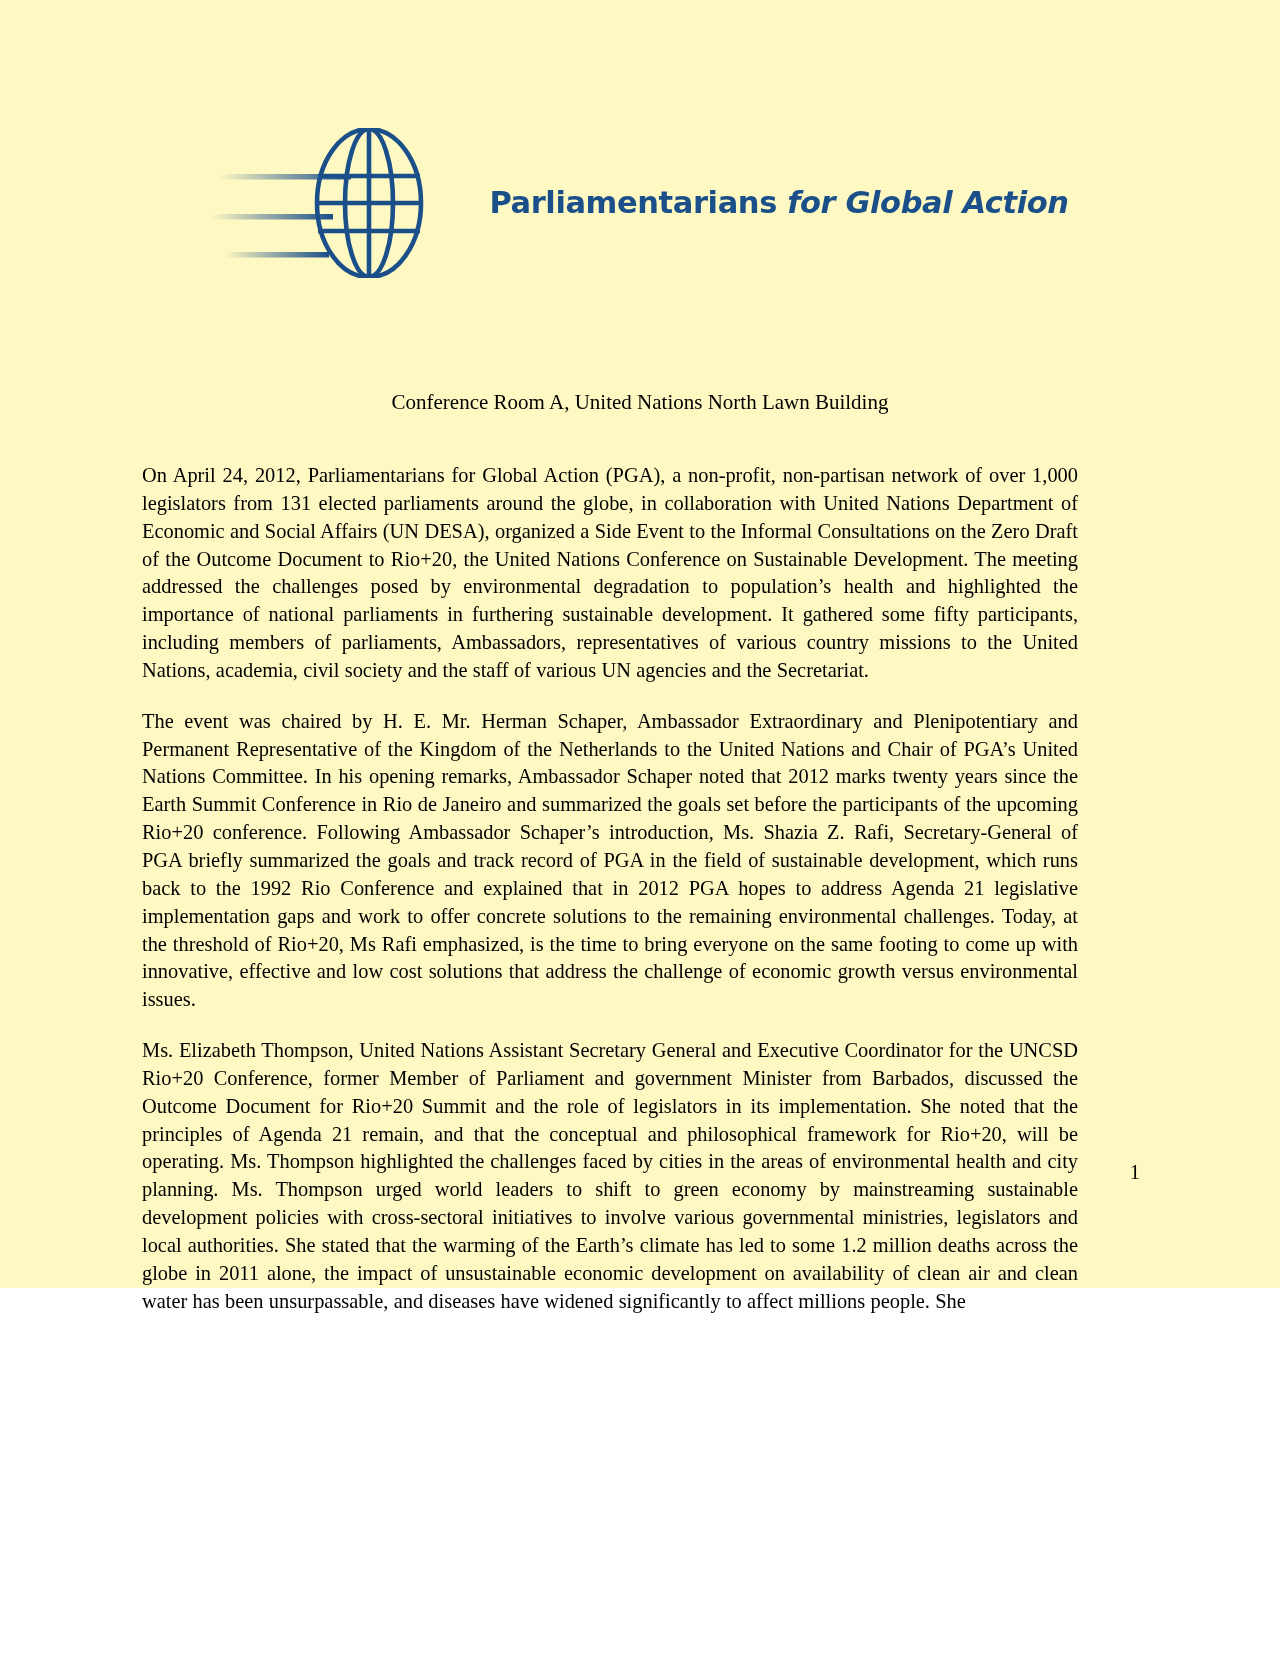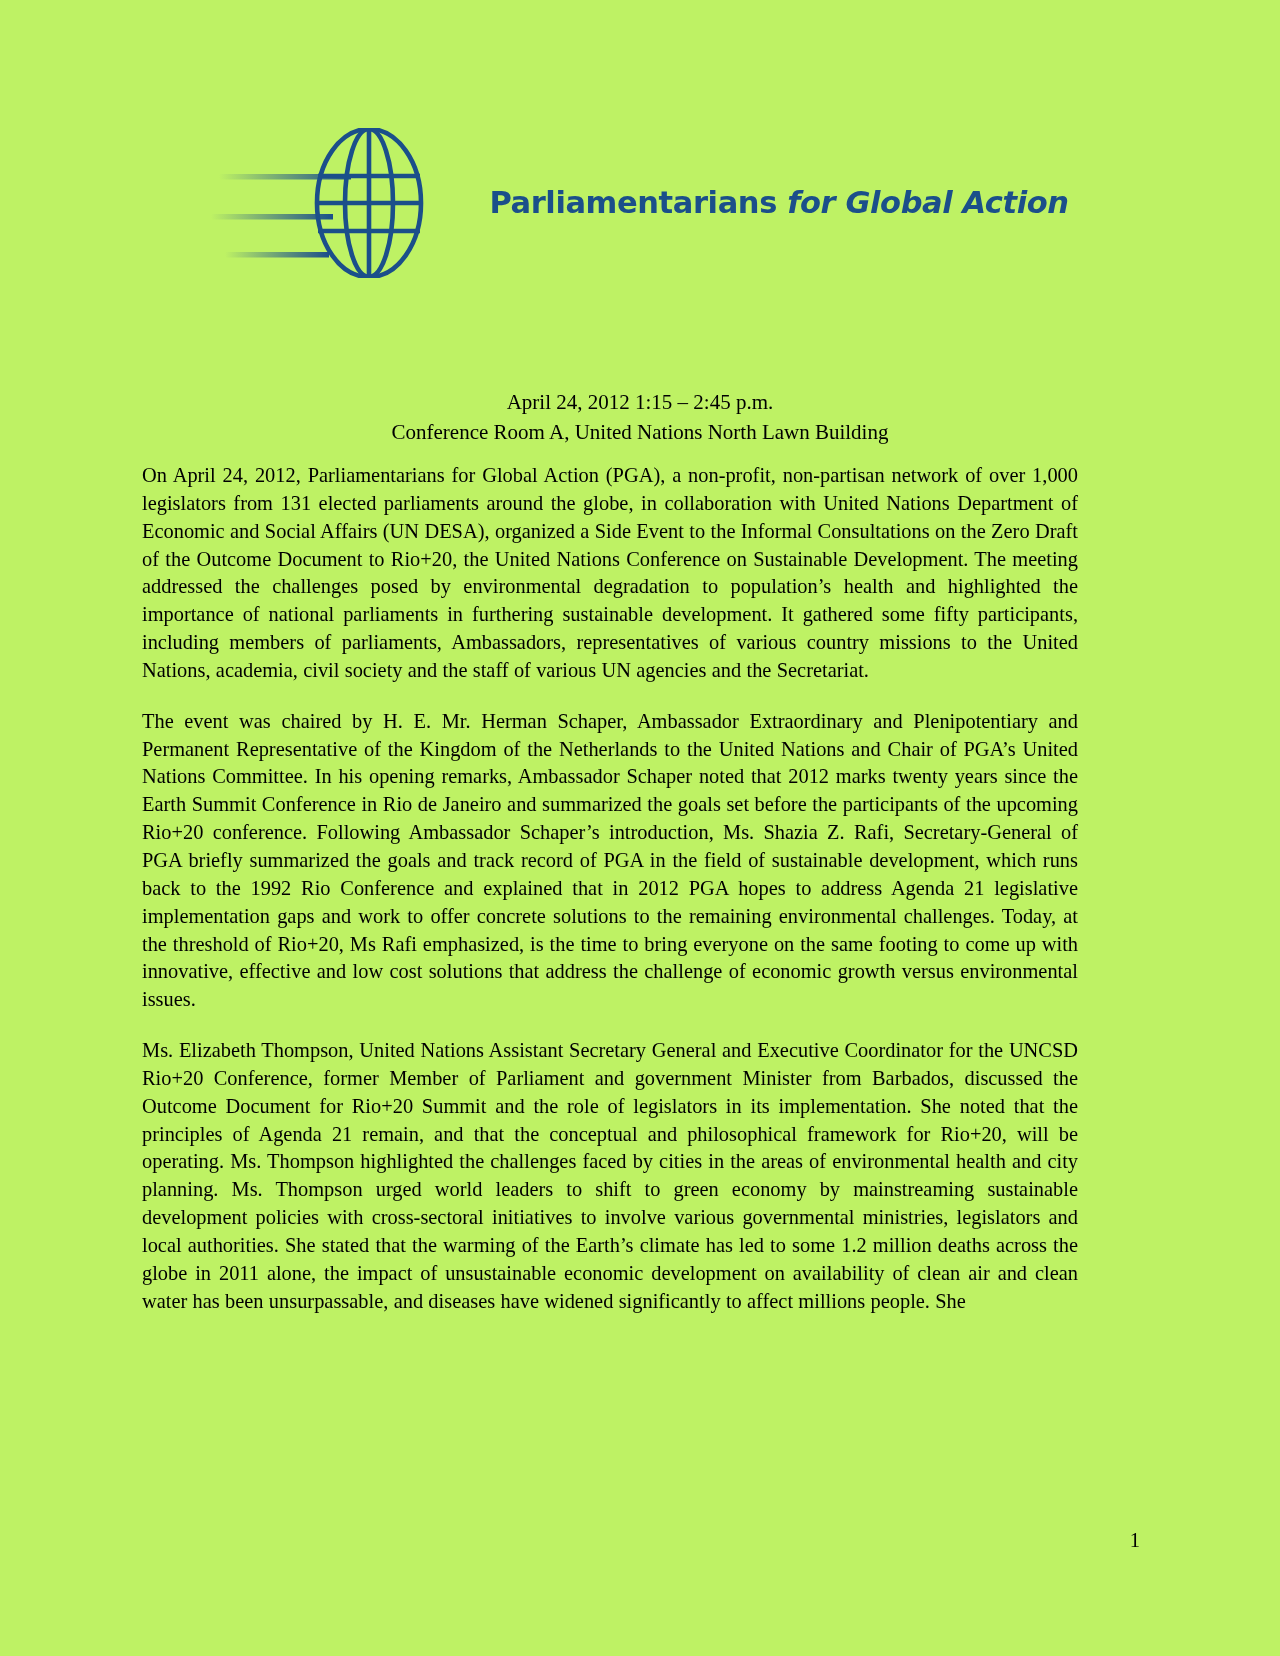--- a/index.html
+++ b/index.html
@@ -11,23 +11,23 @@
     width: 1280px;
     height: 1656px;
     font-family: "Liberation Serif", "DejaVu Serif", serif;
     color: #000000;
     position: relative;
     overflow: hidden;
   }
 
   .page {
     width: 1280px;
-    height: 1656px;
+    height: 1288px;
     position: relative;
-    background: #bef264;
+    background: #fef9c3;
     box-sizing: border-box;
     padding: 0;
   }
 
   
   .logo-block {
     position: absolute;
     left: 0;
     right: 0;
     top: 128px;
@@ -156,21 +156,20 @@
         <div class="logo-line logo-line1"><span>Parliamentarians </span><span class="it">for Global Action</span></div>
       </div>
 
     </div>
   </div>
 
   <div class="doc-title">
   </div>
 
   <div class="doc-subtitle">
-    <span class="sline">April 24, 2012 1:15 – 2:45 p.m.</span>
     <span class="sline">Conference Room A, United Nations North Lawn Building</span>
   </div>
 
   <div class="body-wrap">
     <p class="para">On April 24, 2012, Parliamentarians for Global Action (PGA), a non-profit, non-partisan network of over 1,000 legislators from 131 elected parliaments around the globe, in collaboration with United Nations Department of Economic and Social Affairs (UN DESA), organized a Side Event to the Informal Consultations on the Zero Draft of the Outcome Document to Rio+20, the United Nations Conference on Sustainable Development.  The meeting addressed the challenges posed by environmental degradation to population’s health and highlighted the importance of national parliaments in furthering sustainable development.  It gathered some fifty participants, including members of parliaments, Ambassadors, representatives of various country missions to the United Nations, academia, civil society and the staff of various UN agencies and the Secretariat.</p>
     <p class="para">The event was chaired by H. E. Mr. Herman Schaper, Ambassador Extraordinary and Plenipotentiary and Permanent Representative of the Kingdom of the Netherlands to the United Nations and Chair of PGA’s United Nations Committee.  In his opening remarks,  Ambassador Schaper noted that 2012 marks twenty years since the Earth Summit Conference in Rio de Janeiro and summarized the goals set before the participants of the upcoming Rio+20 conference. Following Ambassador Schaper’s introduction, Ms. Shazia Z. Rafi, Secretary-General of PGA briefly summarized the goals and track record of PGA in the field of sustainable development, which runs back to the 1992 Rio Conference and explained that in 2012 PGA hopes to address Agenda 21 legislative implementation gaps and work to offer concrete solutions to the remaining environmental challenges. Today, at the threshold of Rio+20, Ms Rafi emphasized, is the time to bring everyone on the same footing to come up with innovative, effective and low cost solutions that address the challenge of economic growth versus environmental issues.</p>
     <p class="para">Ms. Elizabeth Thompson, United Nations Assistant Secretary General and Executive Coordinator for the UNCSD Rio+20 Conference, former Member of Parliament and government Minister from Barbados, discussed the Outcome Document for Rio+20 Summit and the role of legislators in its implementation.  She noted that the principles of Agenda 21 remain, and that the conceptual and philosophical framework for Rio+20, will be operating.  Ms. Thompson highlighted the challenges faced by cities in the areas of environmental health and city planning.  Ms. Thompson urged world leaders to shift to green economy by mainstreaming sustainable development policies with cross-sectoral initiatives to involve various governmental ministries, legislators and local authorities.  She stated that the warming of the Earth’s climate has led to some 1.2 million deaths across the globe in 2011 alone, the impact of unsustainable economic development on availability of clean air and clean water has been unsurpassable, and diseases have widened significantly to affect millions people. She</p>
   </div>
 
   <div class="page-number">1</div>

